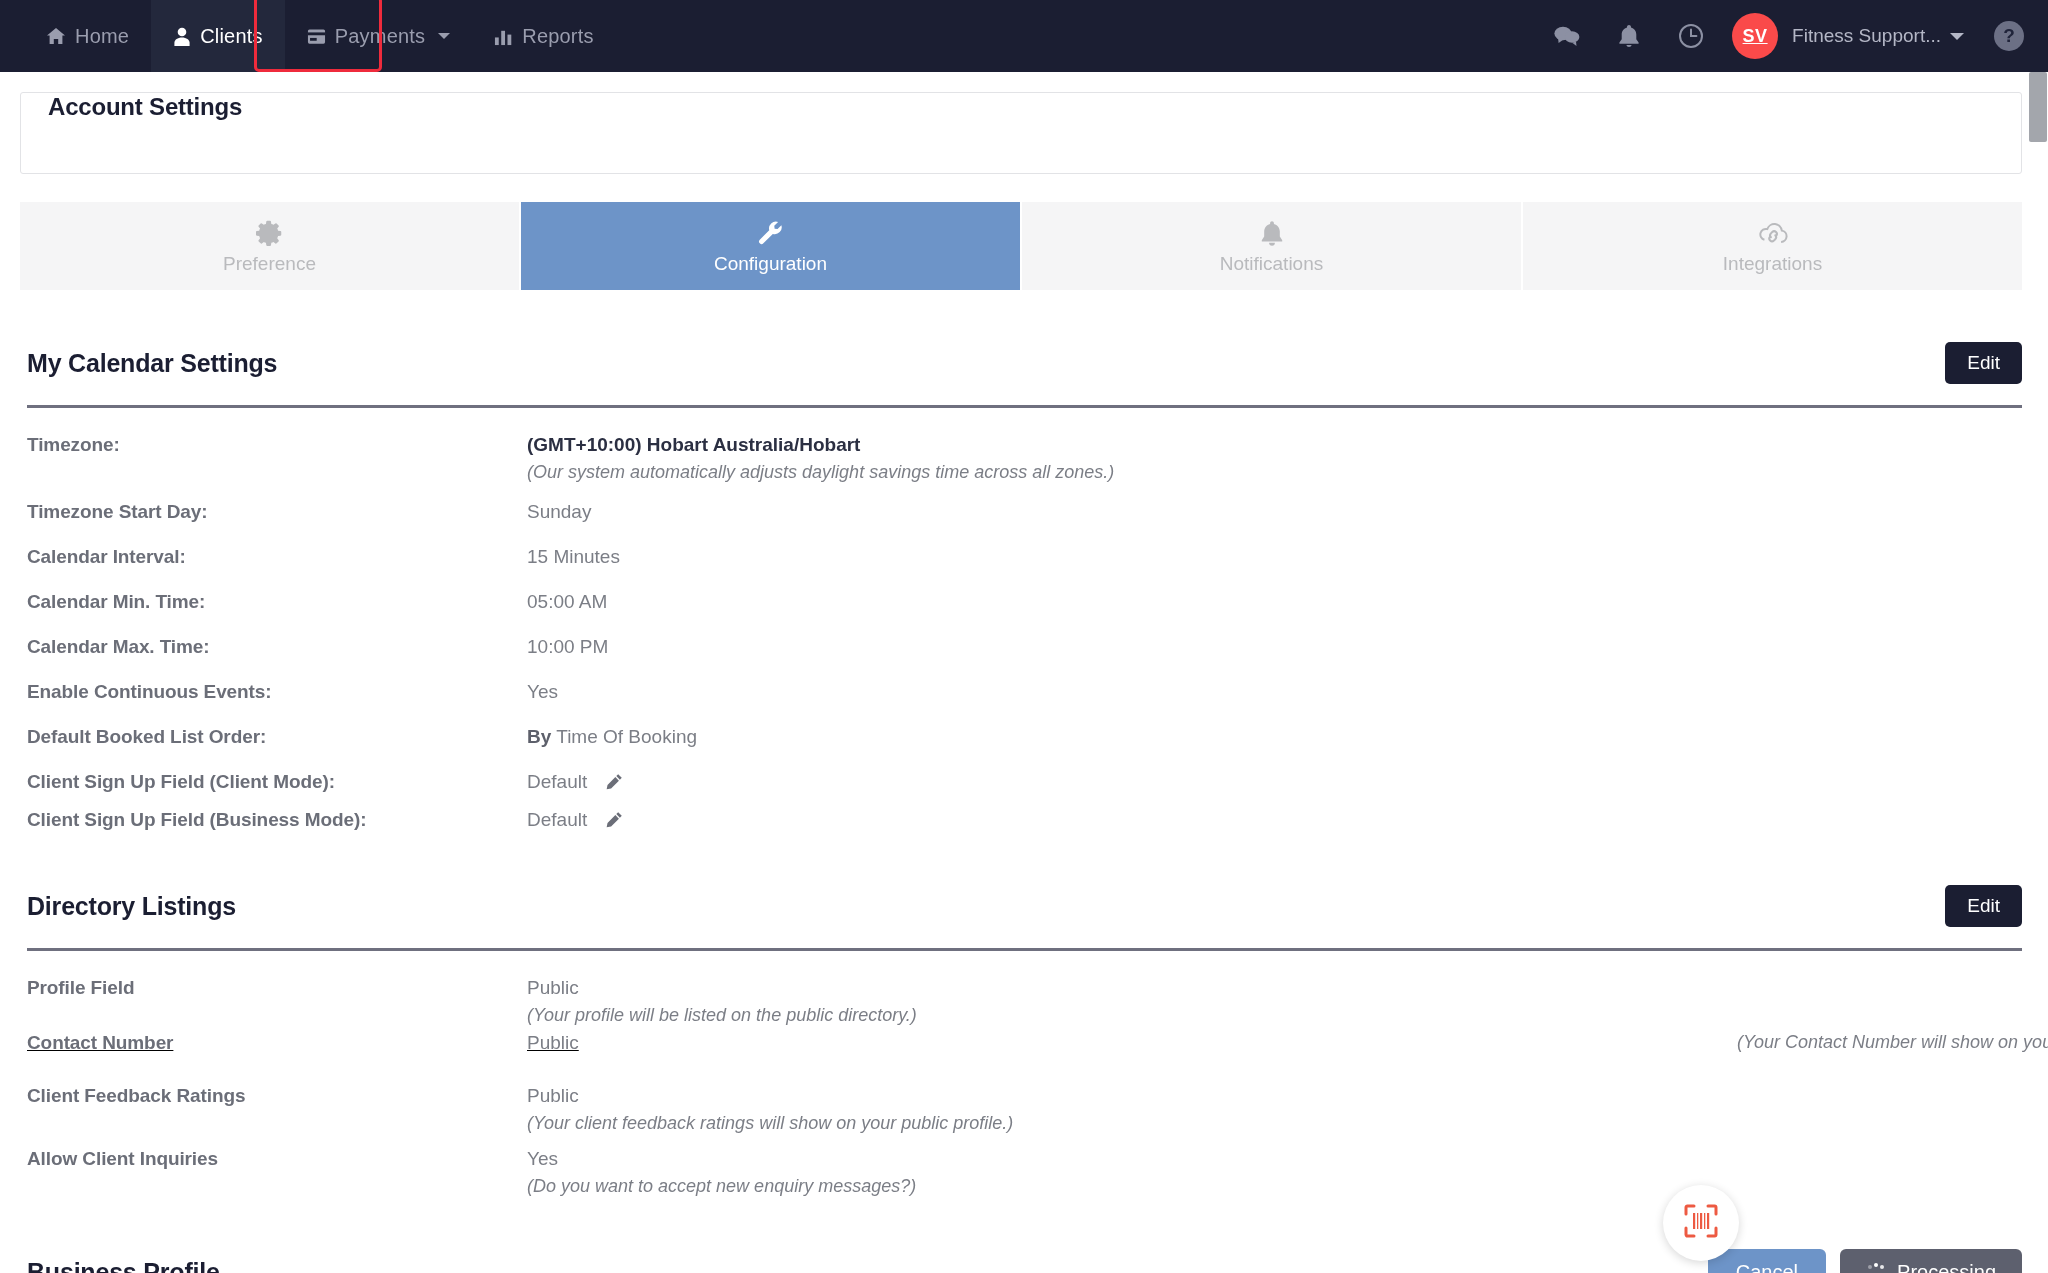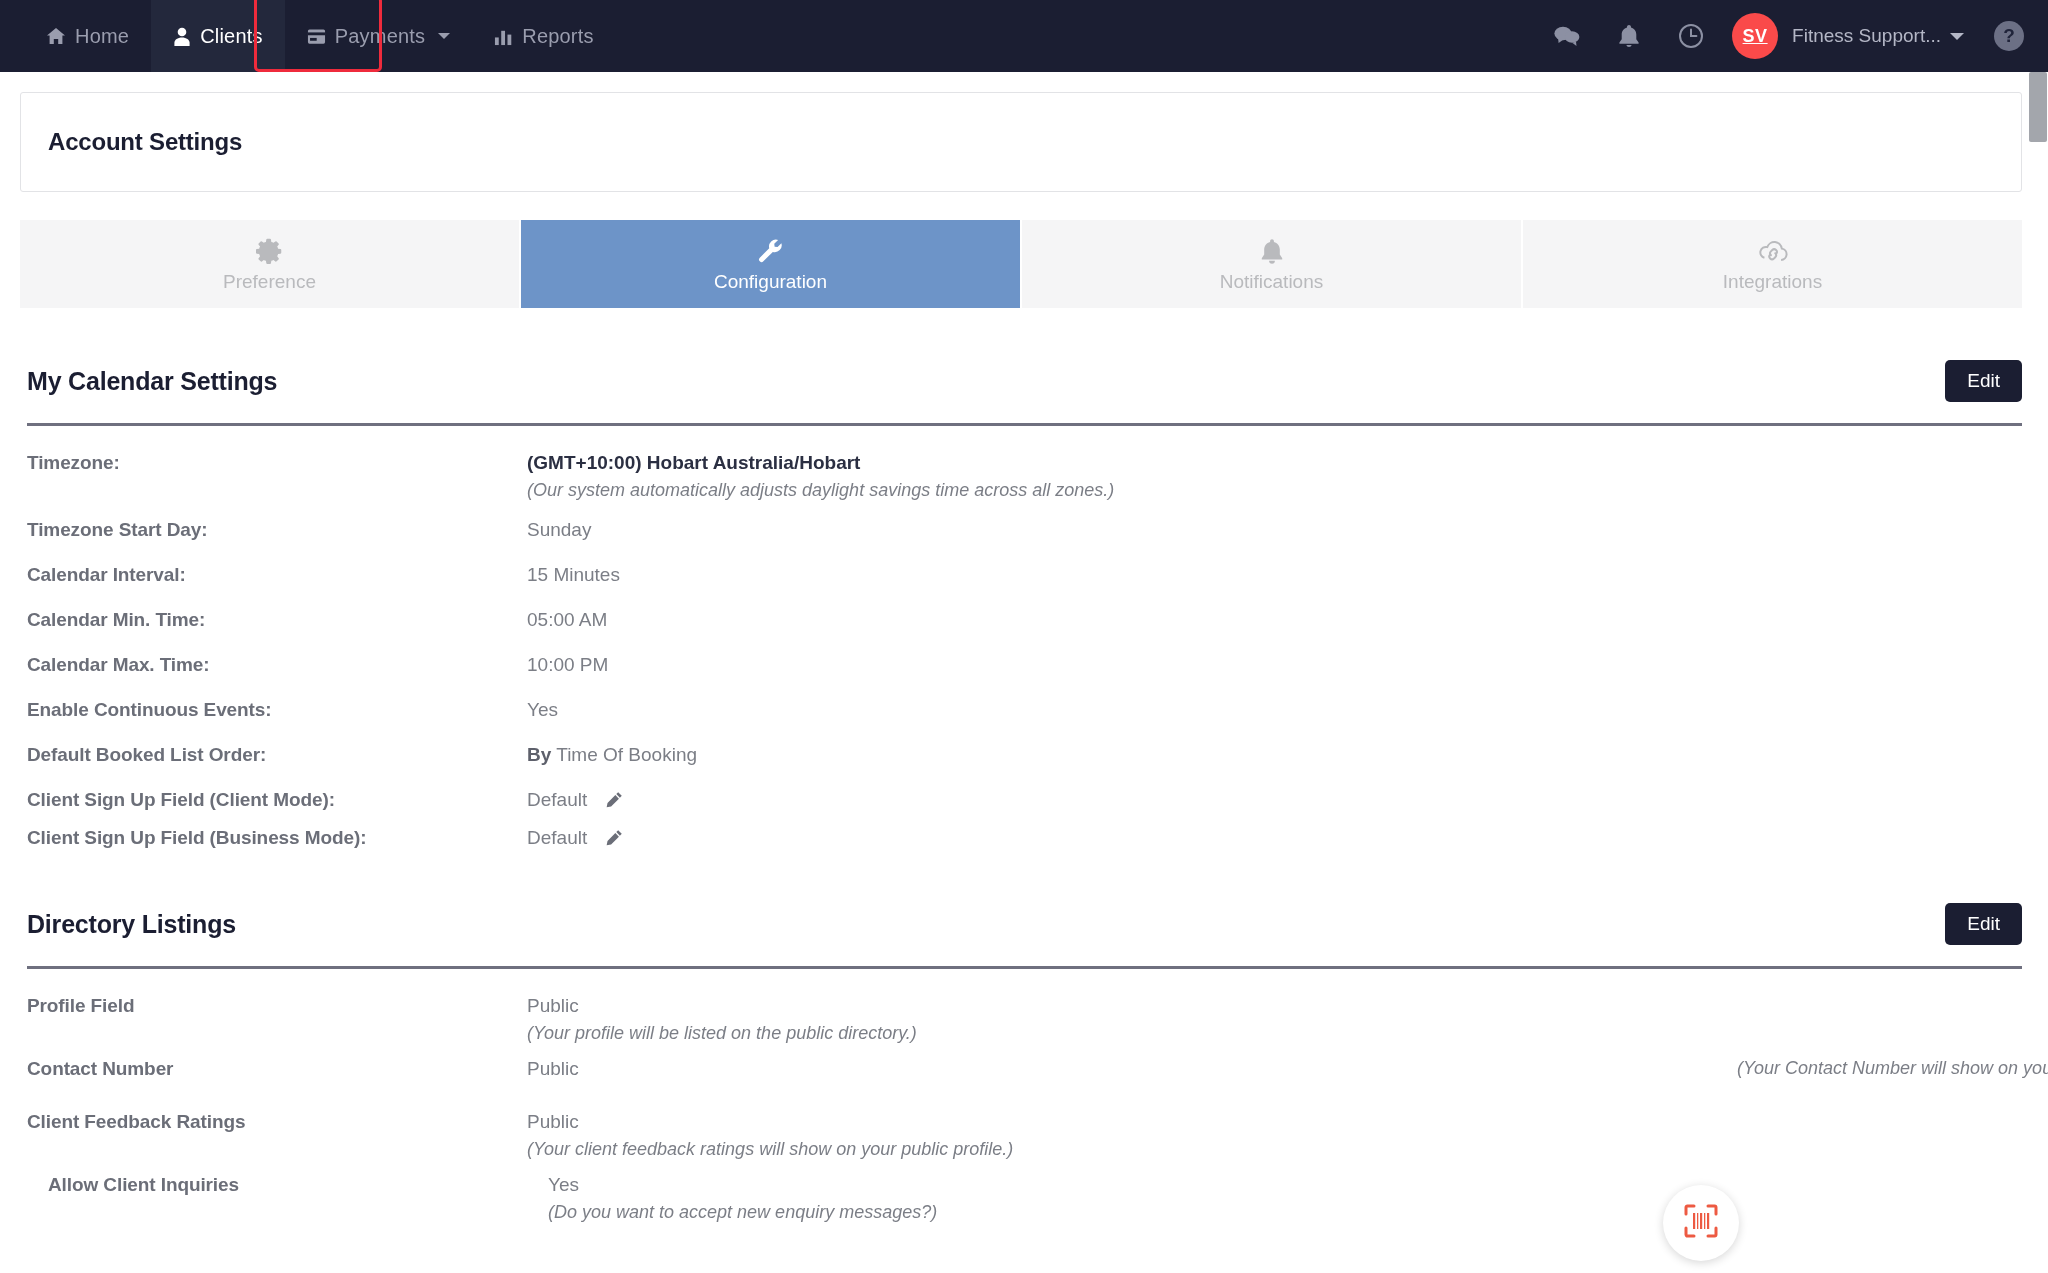--- a/index.html
+++ b/index.html
@@ -105,22 +105,22 @@
     position: absolute; right: 1px; top: 0;
     width: 18px; height: 70px;
     background: #a3a6ac;
     border-radius: 2px;
   }
 
   .panel {
     margin: 20px 26px 0 20px;
     border: 1px solid #e2e3e6;
     border-radius: 3px;
-    height: 100px;
-    display: flex; align-items: center;
+    height: 82px;
+    display: flex; align-items: flex-start;
     padding-left: 27px;
   }
   .panel-title {
     font-size: 24px; font-weight: 700; color: #1b1e32;
     letter-spacing: -0.2px;
   }
 
   
   .tabs {
     display: flex;
@@ -463,38 +463,38 @@
     <div class="rows">
 
       <div class="row">
         <div class="row-label" style="font-weight:700;">Profile Field</div>
         <div class="row-value">
           <div>Public</div>
           <div class="row-hint">(Your profile will be listed on the public directory.)</div>
         </div>
       </div>
 
-      <div class="row" style="margin-top:8px;">
+      <div class="row" style="text-decoration:underline;">
         <div class="row-label" style="font-weight:700;">Contact Number</div>
         <div class="row-value">
           <div>Public</div>
           <div class="side-hint">(Your Contact Number will show on your public profile.)</div>
         </div>
       </div>
 
       <div class="row" style="margin-top:8px;">
         <div class="row-label" style="font-weight:700;">Client Feedback Ratings</div>
         <div class="row-value">
           <div>Public</div>
           <div class="row-hint">(Your client feedback ratings will show on your public profile.)</div>
         </div>
       </div>
 
       <div class="row" style="margin-top:8px;">
-        <div class="row-label" style="font-weight:700;margin-left:21px;">Allow Client Inquiries</div>
+        <div class="row-label" style="font-weight:700;">Allow Client Inquiries</div>
         <div class="row-value">
           <div>Yes</div>
           <div class="row-hint">(Do you want to accept new enquiry messages?)</div>
         </div>
       </div>
 
     </div>
   </div>
 
   <div class="section">

